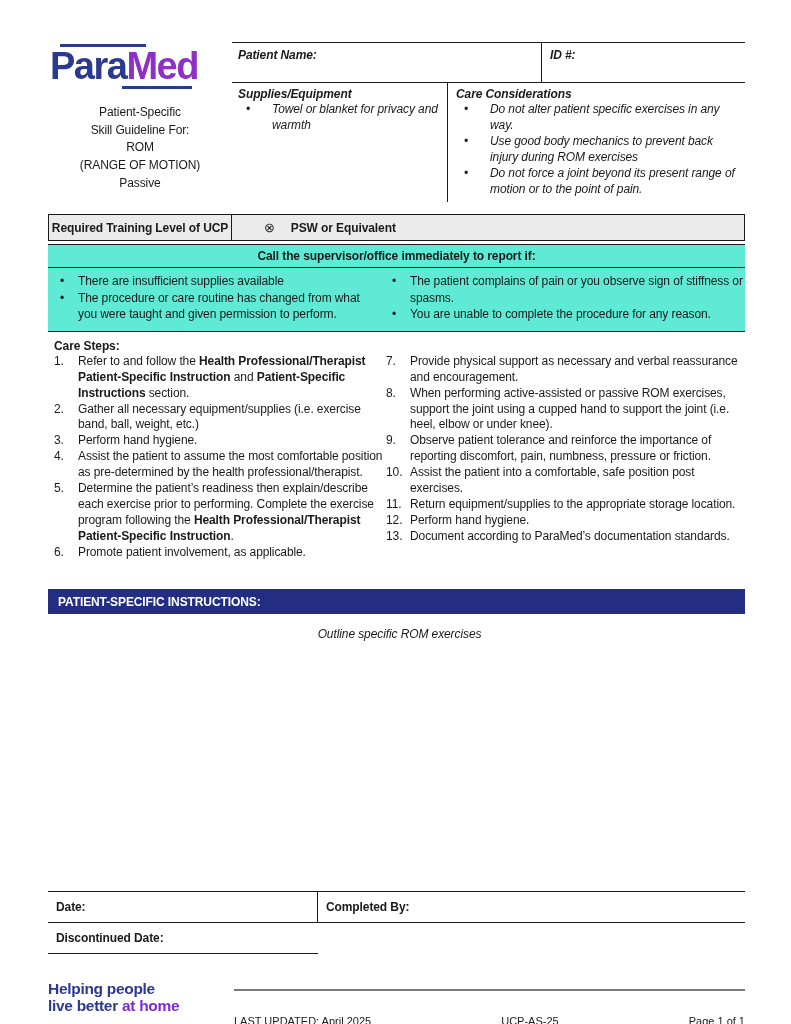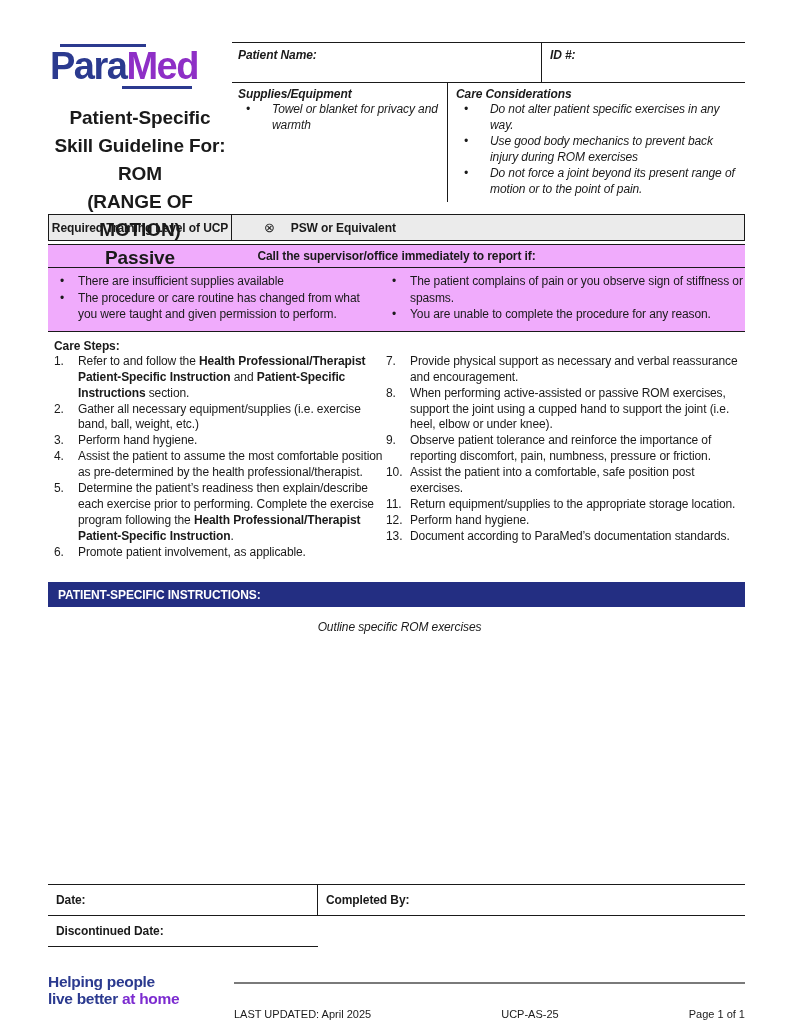--- a/index.html
+++ b/index.html
@@ -15,22 +15,22 @@
   .left-col { width:184px; flex:0 0 184px; }
   .right-col { flex:1; display:flex; flex-direction:column;font-style:italic; }
 
   .logo { position:relative; display:inline-block; margin-top:4px; margin-left:2px;
           font-weight:bold; font-size:38px; letter-spacing:-1.5px; line-height:1.1; }
   .logo .para { color:#2b3a8f; }
   .logo .med  { color:#8e2fc6; }
   .logo-line-top { position:absolute; top:-2px; left:10px; width:86px; height:3px; background:#2b3a8f; }
   .logo-line-bottom { position:absolute; bottom:-1px; right:6px; width:70px; height:3px; background:#2b3a8f; }
 
-  .title-block { margin-top:16px; width:184px; text-align:center; font-weight:bold;
-                 font-size:19px; line-height:1.48; }
+  .title-block { margin-top:16px; width:184px; text-align:center; font-weight:normal;
+                 font-size:12px; line-height:1.48; }
 
   .patient-row { display:flex; height:48px; border-top:1.5px solid #1a1a1a; border-bottom:1.5px solid #1a1a1a; }
   .patient-cell { width:310px; flex:0 0 310px; border-right:1.5px solid #1a1a1a; padding:5px 6px; font-weight:bold; }
   .id-cell { flex:1; padding:5px 8px; font-weight:bold; }
 
   .supplies-row { display:flex; flex:1; }
   .supplies-cell { width:216px; flex:0 0 216px; border-right:1.5px solid #1a1a1a; padding:4px 4px 4px 6px; }
   .care-cell { flex:1; padding:4px 4px 4px 8px; }
   .cell-heading { font-weight:bold; margin-bottom:1px; }
 
@@ -40,21 +40,21 @@
 
   
   .training-row { display:flex; margin-top:12px; height:27px; border:1.5px solid #1a1a1a;
                   background:#ebebeb; align-items:center; }
   .training-label { width:183px; flex:0 0 183px; align-self:stretch; display:flex; align-items:center;
                     justify-content:center; border-right:1.5px solid #1a1a1a; font-weight:bold; }
   .training-value { flex:1; display:flex; align-items:center; padding-left:32px; font-weight:bold; }
   .training-symbol { font-weight:normal; font-size:13px; margin-right:16px; }
 
   
-  .supervisor { margin-top:3px; background:#f0abfc; border-bottom:1.5px solid #1a1a1a; }
+  .supervisor { margin-top:3px; background:#5eead4; border-bottom:1.5px solid #1a1a1a; }
   .supervisor-header { height:24px; border-top:1.5px solid #1a1a1a; border-bottom:1.5px solid #1a1a1a;
                        display:flex; align-items:center; justify-content:center; font-weight:bold; }
   .supervisor-body { display:flex; padding:5px 0 8px 0; }
   .supervisor-left { width:332px; flex:0 0 332px; }
   .supervisor-right { flex:1; }
   .supervisor-body ul.bullets li { padding-left:30px; line-height:1.38; }
   .supervisor-body ul.bullets li::before { left:12px; }
 
   
   .care-steps { margin-top:7px; }
@@ -63,21 +63,21 @@
   .steps-left { width:330px; flex:0 0 330px; margin-left:6px; }
   .steps-right { flex:1; margin-left:2px; }
   ol.steps { list-style:none; }
   ol.steps li { position:relative; padding-left:24px; line-height:1.33; }
   .steps-left li { padding-left:34px; }
   ol.steps li::before { content:attr(data-num) "."; position:absolute; left:0; top:0; }
   .steps-left li::before { left:6px; }
   .b { font-weight:bold; }
 
   
-  .instructions-bar { margin-top:21px; height:25px; background:#232e82; color:#fff;
+  .instructions-bar { margin-top:28px; height:25px; background:#232e82; color:#fff;
                       font-weight:bold; display:flex; align-items:center; padding-left:10px; }
   .instructions-note { margin-top:13px; margin-left:6px; font-style:italic;text-align:center; }
 
   .spacer { height:250px; }
 
   
   .sign-table { display:grid; grid-template-columns:270px 1fr; border-top:1.5px solid #1a1a1a; }
   .sign-cell { height:31px; border-bottom:1.5px solid #1a1a1a; font-weight:bold;
                display:flex; align-items:center; padding-left:8px; }
   .sign-cell.first-col { border-right:1.5px solid #1a1a1a; }

